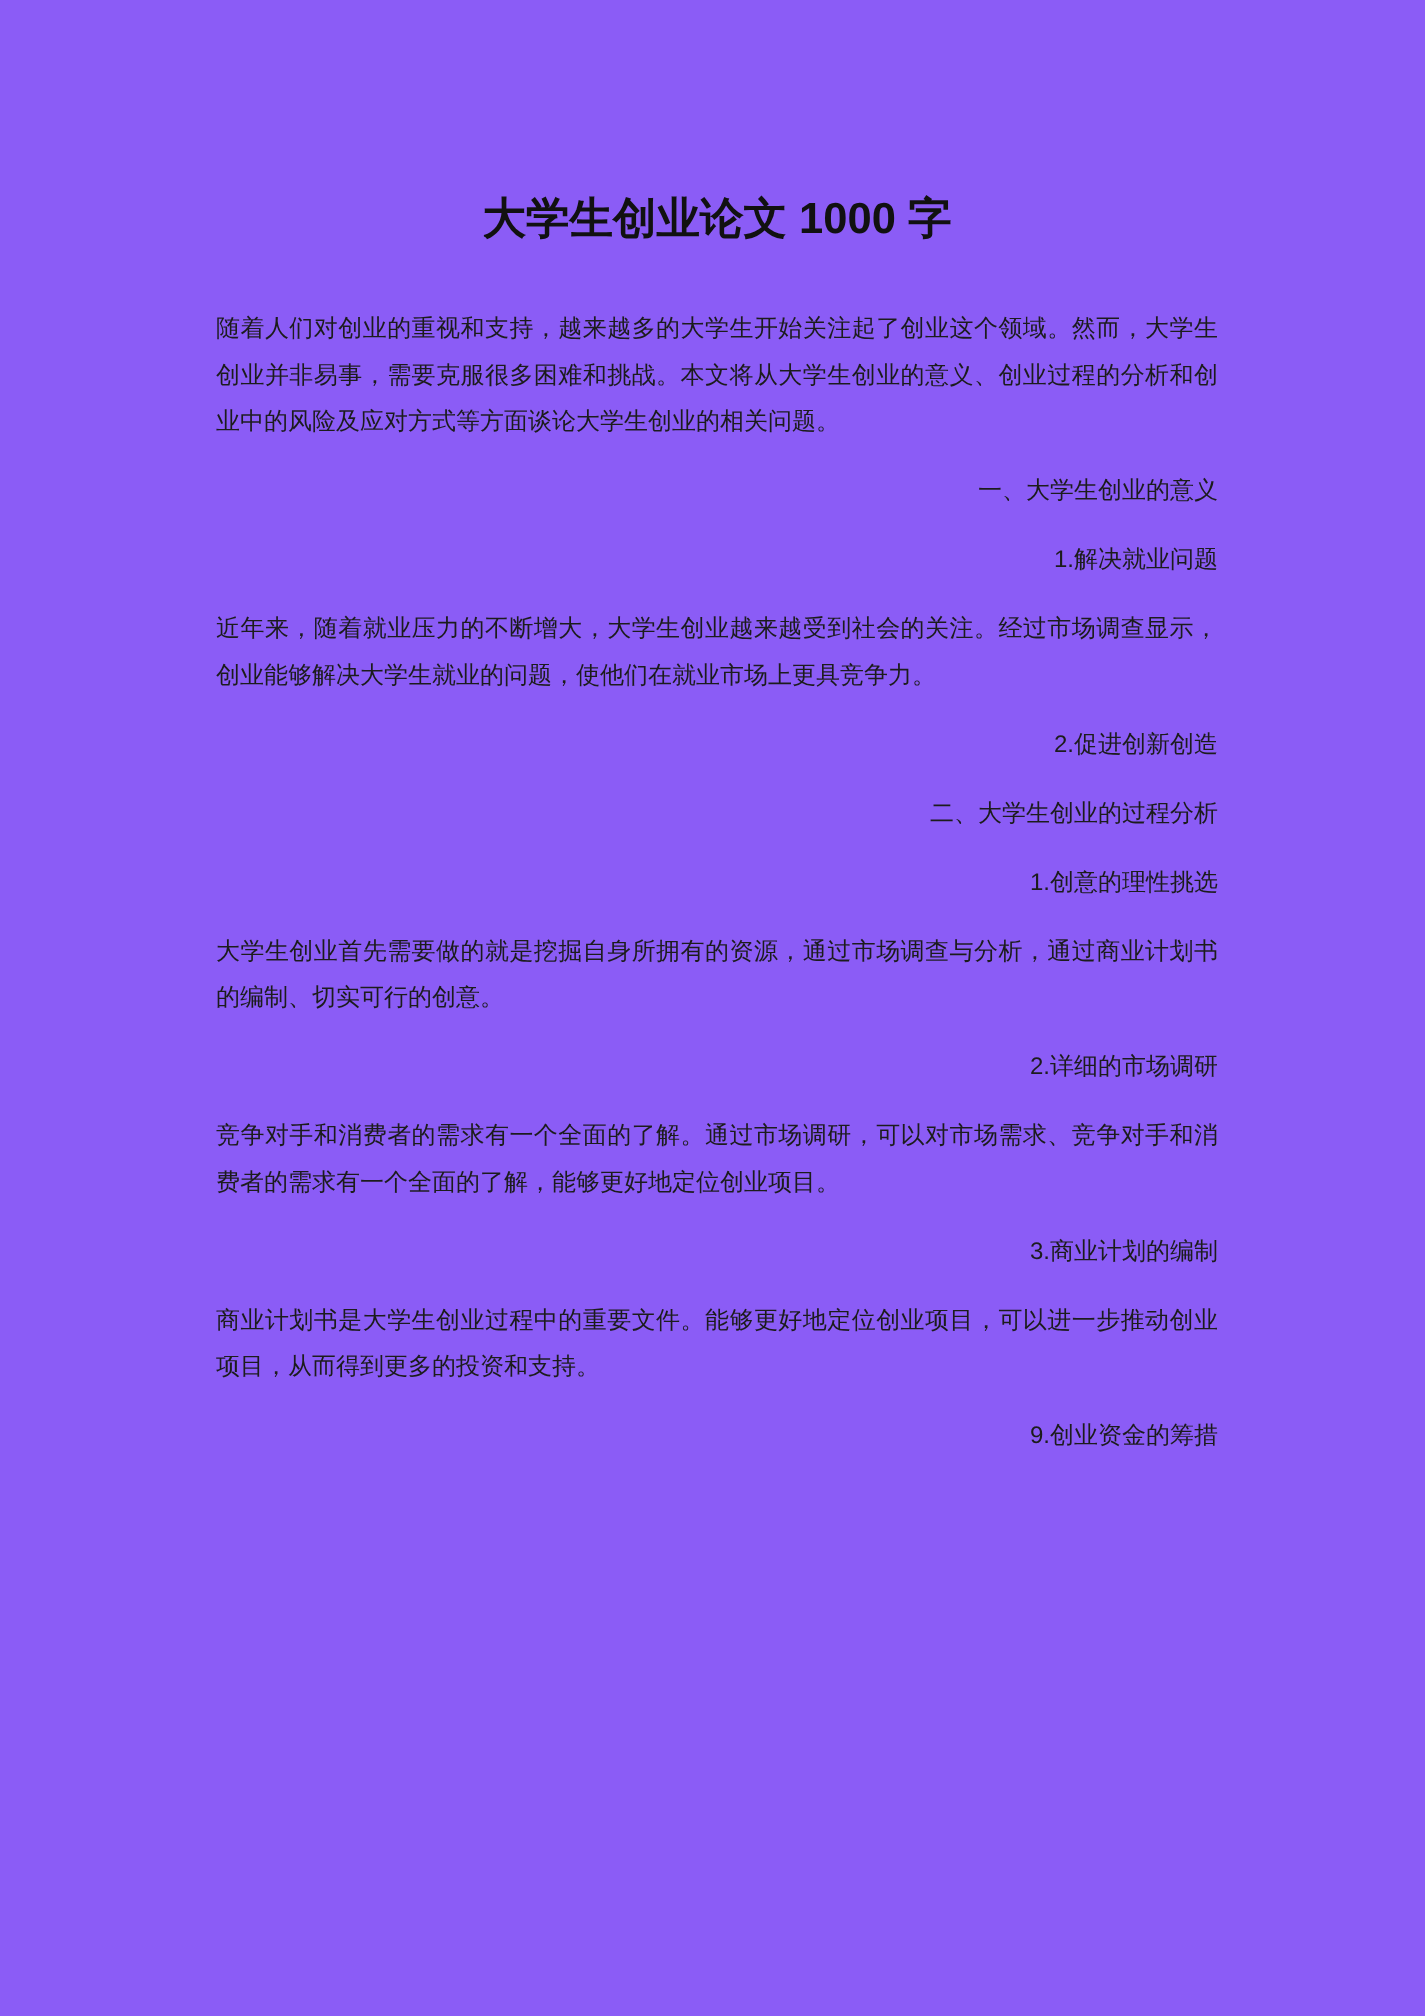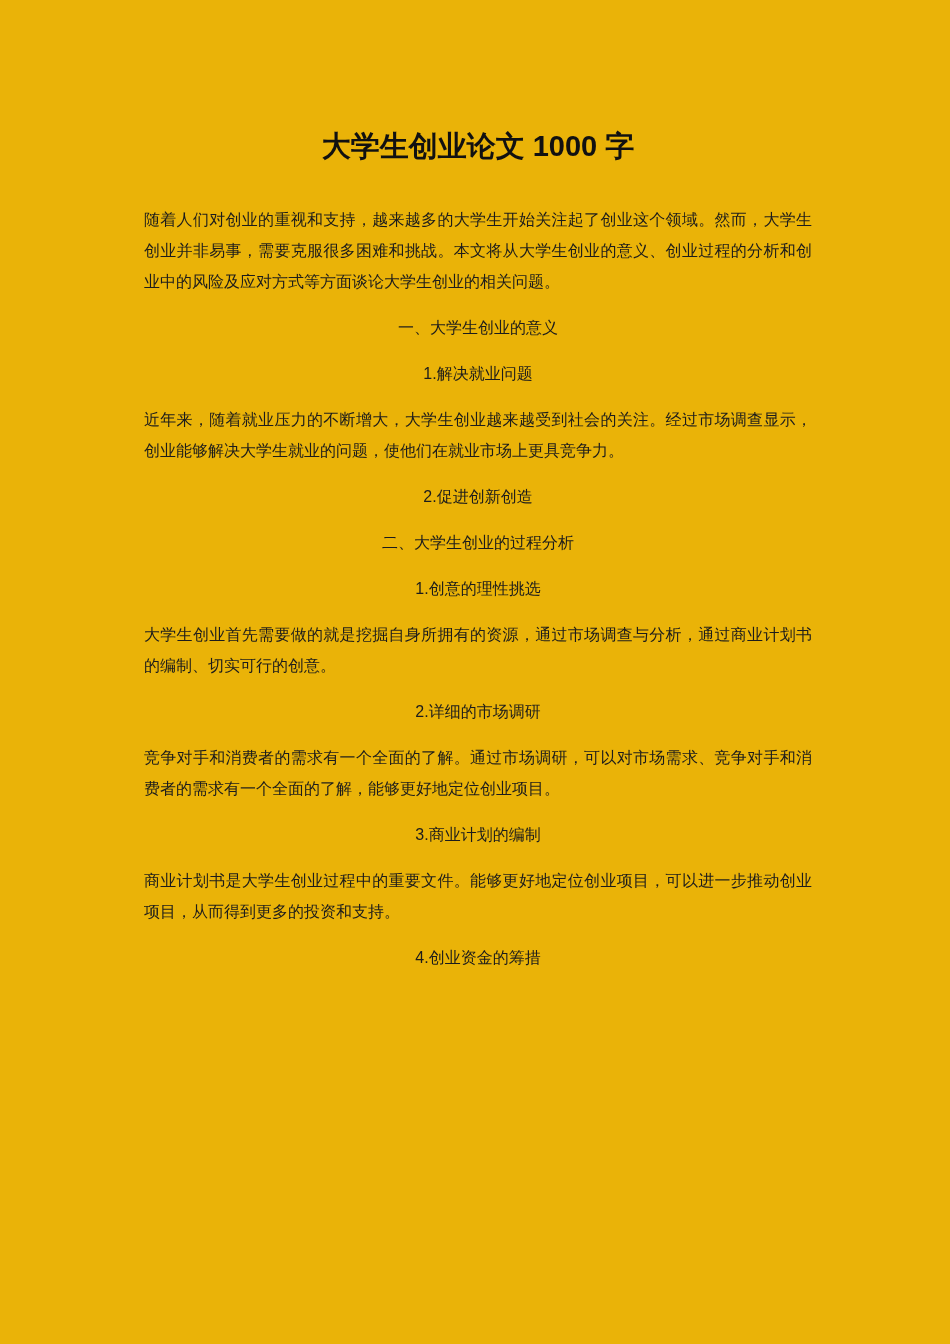--- a/index.html
+++ b/index.html
@@ -5,21 +5,21 @@
   html, body {
     margin: 0;
     padding: 0;
     background: #ffffff;
   }
   .page {
     position: relative;
     width: 950px;
     height: 1344px;
     margin: 0 auto;
-    background: #eab308;
+    background: #8b5cf6;
     box-sizing: border-box;
     padding: 128px 138px 0 144px;
     font-family: "Liberation Sans", sans-serif;
     color: #1c1c1c;
     overflow: hidden;
   }
   .doc-title {
     font-size: 29px;
     font-weight: 700;
     line-height: 36px;
@@ -30,21 +30,21 @@
   .block {
     font-size: 16px;
     line-height: 31px;
     margin: 15px 0;
     font-weight: 400;
   }
   .paragraph {
     text-align: justify;
   }
   .heading, .subheading {
-    text-align: center;
+    text-align: right;
   }
 </style>
 </head>
 <body>
 
 <div class="page">
 
   <h1 class="doc-title">大学生创业论文 1000 字</h1>
 
   <p class="block paragraph">随着人们对创业的重视和支持，越来越多的大学生开始关注起了创业这个领域。然而，大学生创业并非易事，需要克服很多困难和挑战。本文将从大学生创业的意义、创业过程的分析和创业中的风险及应对方式等方面谈论大学生创业的相关问题。</p>
@@ -65,15 +65,15 @@
   <p class="block paragraph">大学生创业首先需要做的就是挖掘自身所拥有的资源，通过市场调查与分析，通过商业计划书的编制、切实可行的创意。</p>
 
   <p class="block subheading">2.详细的市场调研</p>
 
   <p class="block paragraph">竞争对手和消费者的需求有一个全面的了解。通过市场调研，可以对市场需求、竞争对手和消费者的需求有一个全面的了解，能够更好地定位创业项目。</p>
 
   <p class="block subheading">3.商业计划的编制</p>
 
   <p class="block paragraph">商业计划书是大学生创业过程中的重要文件。能够更好地定位创业项目，可以进一步推动创业项目，从而得到更多的投资和支持。</p>
 
-  <p class="block subheading">4.创业资金的筹措</p>
+  <p class="block subheading">9.创业资金的筹措</p>
 
 </div>
 
 </body></html>

